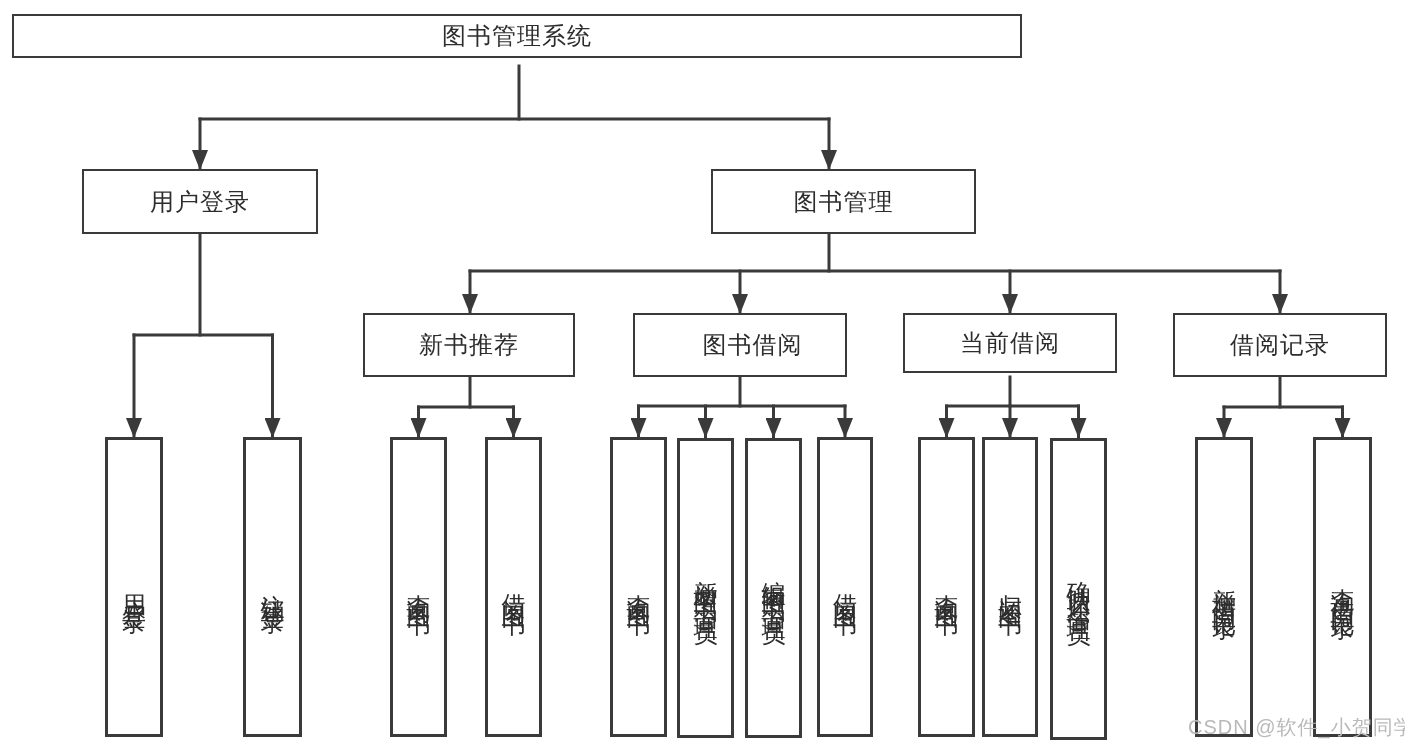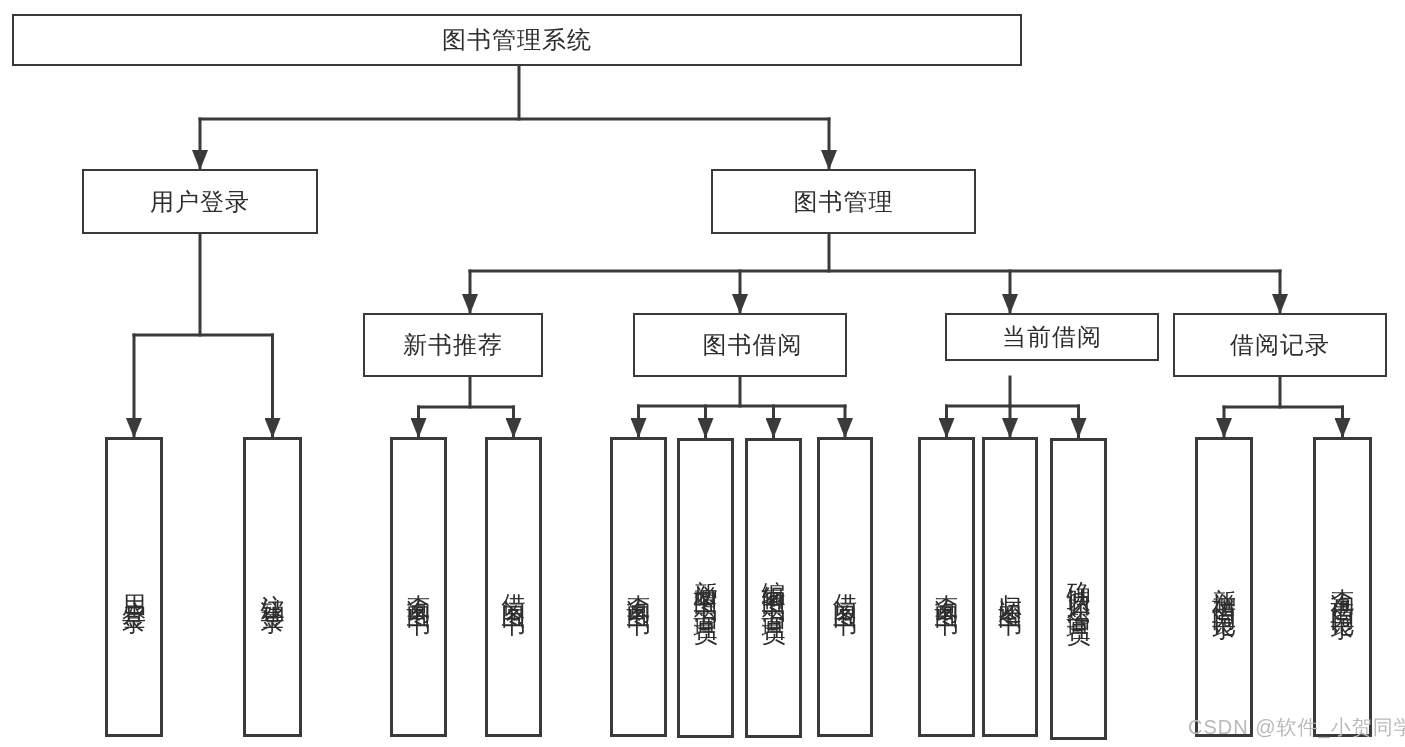--- a/index.html
+++ b/index.html
@@ -107,28 +107,28 @@
     <path class="edge" d="M946.5 406 V437" marker-end="url(#arrow)"></path>
     <path class="edge" d="M1010 406 V437" marker-end="url(#arrow)"></path>
     <path class="edge" d="M1078.5 406 V437" marker-end="url(#arrow)"></path>
 
     <path class="edge" d="M1280 377 V407"></path>
     <path class="edge" d="M1224 407 H1342.5"></path>
     <path class="edge" d="M1224 407 V437" marker-end="url(#arrow)"></path>
     <path class="edge" d="M1342.5 407 V437" marker-end="url(#arrow)"></path>
   </svg>
 
-  <div class="node h-node root-node" style="left:12px; top:14px; width:1010px; height:52px;">图书管理系统</div>
+  <div class="node h-node root-node" style="left:12px; top:14px; width:1010px; height:44px;">图书管理系统</div>
 
   <div class="node h-node" style="left:82px; top:169px; width:236px; height:65px;">用户登录</div>
   <div class="node h-node" style="left:711px; top:169px; width:265px; height:65px;">图书管理</div>
 
-  <div class="node h-node" style="left:363px; top:313px; width:180px; height:64px;">新书推荐</div>
+  <div class="node h-node" style="left:363px; top:313px; width:212px; height:64px;">新书推荐</div>
   <div class="node h-node" style="left:633px; top:313px; width:214px; height:64px;padding-left:25px;">图书借阅</div>
-  <div class="node h-node" style="left:903px; top:313px; width:214px; height:48px;margin-left:42px;">当前借阅</div>
+  <div class="node h-node" style="left:903px; top:313px; width:214px; height:60px;">当前借阅</div>
   <div class="node h-node" style="left:1173px; top:313px; width:214px; height:64px;">借阅记录</div>
 
   <div class="node v-node" style="left:105px; top:437px; width:58px; height:300px;">用户登录</div>
   <div class="node v-node" style="left:243px; top:437px; width:59px; height:300px;">注销登录</div>
 
   <div class="node v-node" style="left:390px; top:437px; width:57px; height:300px;">查询图书</div>
   <div class="node v-node" style="left:485px; top:437px; width:57px; height:300px;">借阅图书</div>
 
   <div class="node v-node" style="left:610px; top:437px; width:57px; height:300px;">查询图书</div>
   <div class="node v-node" style="left:677px; top:438px; width:57px; height:300px;">新增图书（管理员）</div>

